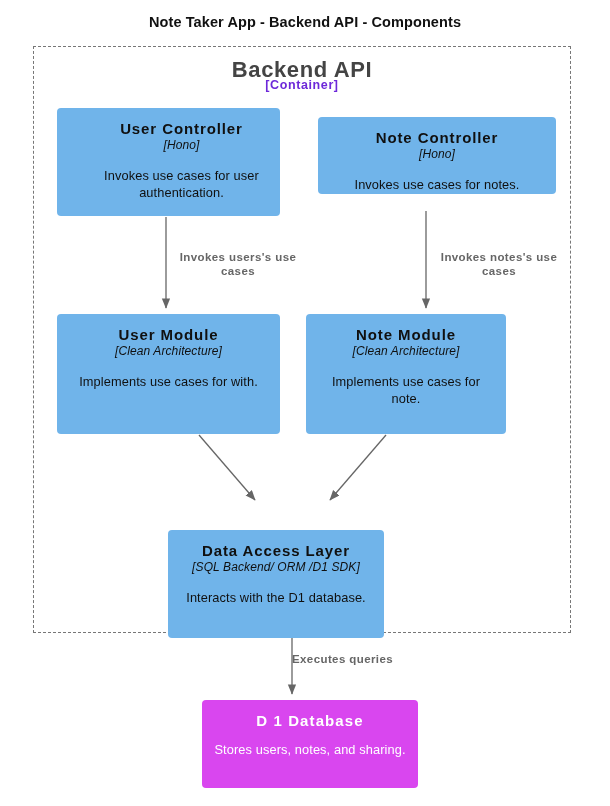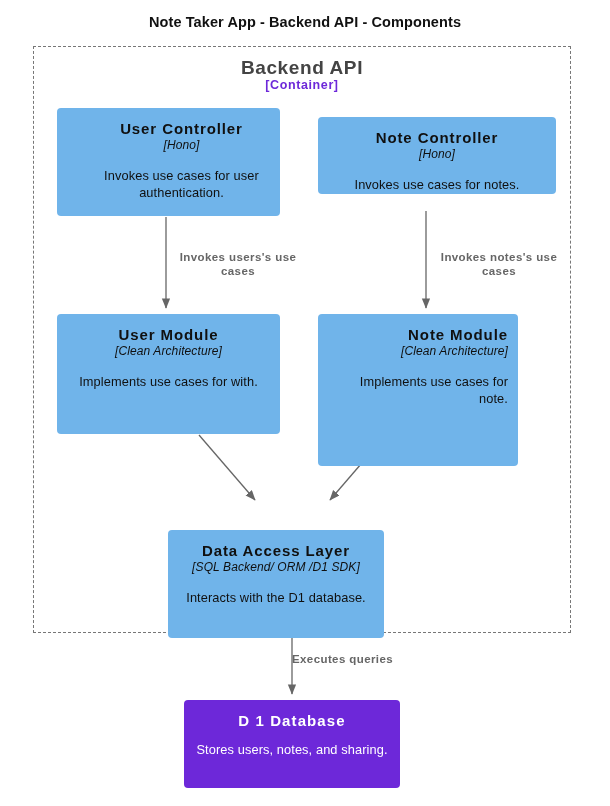--- a/index.html
+++ b/index.html
@@ -43,21 +43,21 @@
     border: 1.6px dashed #777777;
     box-sizing: border-box;
     background: transparent;
   }
   .container-title {
     position: absolute;
     left: 33px;
     top: 57px;
     width: 538px;
     text-align: center;
-    font-size: 19px;
+    font-size: 22px;
     font-weight: bold;
     color: #444444;
     letter-spacing: 0.6px;
   }
   .container-subtitle {
     position: absolute;
     left: 33px;
     top: 78px;
     width: 538px;
     text-align: center;
@@ -74,22 +74,23 @@
     border-radius: 4px;
     padding: 12px 10px 10px 10px;
     text-align: center;
     overflow: hidden;
   }
   .node.light {
     background: #70b4ea;
     color: #101010;
   }
   .node.db {
-    background: #6d28d9;
+    background: #d946ef;
     color: #ffffff;
+    margin-left: 18px;
   }
   .node-title {
     font-size: 15px;
     font-weight: bold;
     letter-spacing: 0.9px;
     line-height: 1.15;
   }
   .node.db .node-title {
     letter-spacing: 1.1px;
   }
@@ -108,21 +109,21 @@
     margin-top: 14px;
   }
   .node.db .node-desc {
     margin-top: 12px;
   }
 
   
   #node-user-controller { left: 57px;  top: 108px; width: 223px; height: 108px; padding-left: 36px; }
   #node-note-controller { left: 318px; top: 117px; width: 238px; height:  77px; }
   #node-user-module     { left: 57px;  top: 314px; width: 223px; height: 120px; }
-  #node-note-module     { left: 318px; top: 314px; width: 200px; height: 152px; text-align: right; }
+  #node-note-module     { left: 306px; top: 314px; width: 200px; height: 120px; }
   #node-data-access     { left: 168px; top: 506px; width: 216px; height: 108px; margin-top: 24px; }
   #node-d1-database     { left: 184px; top: 700px; width: 216px; height:  88px; }
 
   
   #edges {
     position: absolute;
     left: 0;
     top: 0;
     width: 610px;
     height: 806px;

